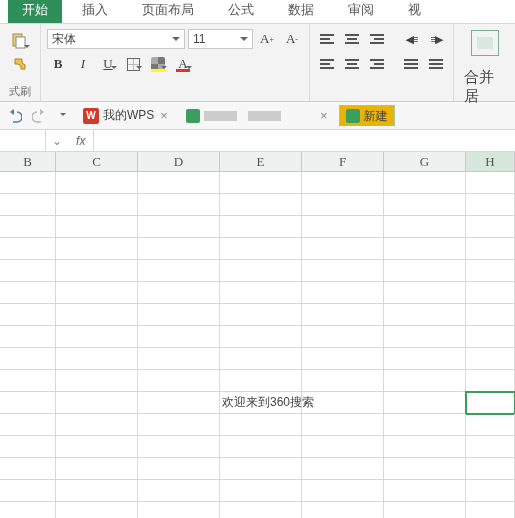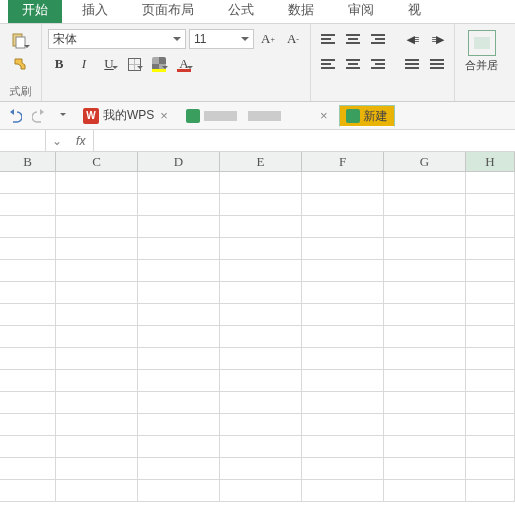--- a/index.html
+++ b/index.html
@@ -320,21 +320,21 @@
             <span></span>
             <span></span>
           </div>
         </div>
     </div>
   </div>
 
   <div class="rgroup" style="border-right:none">
     <div class="bigbtn">
       <div class="merge-icon"></div>
-      <span style="font-size:11px;margin-top:2px">合并居</span>
+      <span style="font-size:15px;margin-top:12px">合并居</span>
     </div>
   </div>
 </div>
 
 <div class="qa">
   <div class="ibtn">
     <svg width="14" height="14" viewBox="0 0 14 14">
         <path d="M9 3a5 5 0 0 1 0 10H5" fill="none" stroke="#4a7bbf" stroke-width="1.5"></path>
         <path d="M6 0L2 3l4 3z" fill="#4a7bbf"></path>
       </svg>
@@ -470,20 +470,29 @@
   <div class="grow">
       <div class="cell wB"></div>
       <div class="cell wC"></div>
       <div class="cell wD"></div>
       <div class="cell wE"></div>
       <div class="cell wF"></div>
       <div class="cell wG"></div>
       <div class="cell wH"></div>
     </div>
 
+  <div class="grow">
+    <div class="cell wB"></div>
+      <div class="cell wC"></div>
+      <div class="cell wD"></div>
+    <div class="cell wE" style="z-index:1;">欢迎来到360搜索</div>
+    <div class="cell wF"></div>
+      <div class="cell wG"></div>
+    <div class="cell wH sel-cell"></div>
+  </div>
 
   <div class="grow">
       <div class="cell wB"></div>
       <div class="cell wC"></div>
       <div class="cell wD"></div>
       <div class="cell wE"></div>
       <div class="cell wF"></div>
       <div class="cell wG"></div>
       <div class="cell wH"></div>
     </div>

